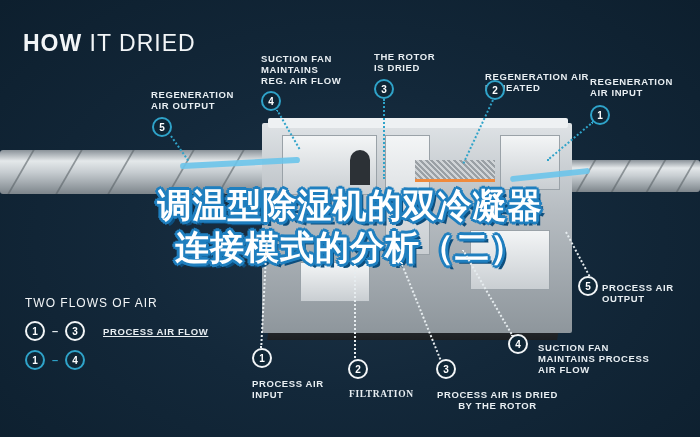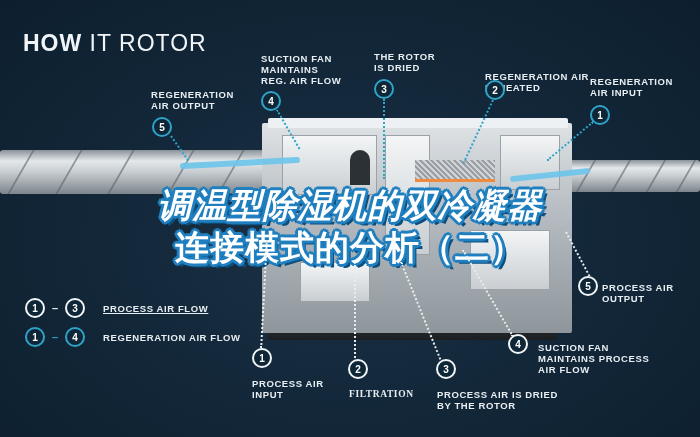--- a/index.html
+++ b/index.html
@@ -76,21 +76,21 @@
       2px 2px 0 #1f7fbf, -2px -2px 0 #1f7fbf, 2px -2px 0 #1f7fbf, -2px 2px 0 #1f7fbf,
       4px 4px 0 #0d4e7d;
   }
   .legend-row { display: flex; align-items: center; gap: 6px; }
   .dash { font-size: 11px; font-weight: 700; color: #e8eef2; width: 8px; text-align: center; }
   .dash.blue { color: #2fa3c9; }
 </style>
 </head>
 <body>
 
-<div class="abs heading"><b>HOW</b><span> IT ROTOR</span></div>
+<div class="abs heading"><b>HOW</b><span> IT DRIED</span></div>
 
 <div class="abs pipe" style="left:0;top:150px;width:275px;">
   <div class="pipe-seam" style="left:20px"></div>
     <div class="pipe-seam" style="left:68px"></div>
   <div class="pipe-seam" style="left:120px"></div>
     <div class="pipe-seam" style="left:180px"></div>
   <div class="pipe-seam" style="left:230px"></div>
 </div>
 <div class="abs pipe" style="left:565px;top:160px;width:135px;height:32px;">
   <div class="pipe-seam" style="left:20px;height:32px"></div>
@@ -105,21 +105,21 @@
 <div class="abs panel" style="left:282px;top:135px;width:95px;height:60px;"></div>
 <div class="abs dark-panel" style="left:350px;top:150px;width:20px;height:35px;border-radius:10px 10px 0 0;"></div>
 <div class="abs panel" style="left:385px;top:135px;width:45px;height:120px;"></div>
 <div class="abs heater" style="left:415px;top:160px;width:80px;height:22px;"></div>
 <div class="abs panel" style="left:500px;top:135px;width:60px;height:55px;"></div>
 <div class="abs panel" style="left:300px;top:262px;width:70px;height:40px;"></div>
 <div class="abs panel" style="left:470px;top:230px;width:80px;height:60px;"></div>
 <div class="abs flow-blue" style="left:180px;top:160px;width:120px;transform:rotate(-3deg);"></div>
 <div class="abs flow-blue" style="left:510px;top:172px;width:80px;transform:rotate(-6deg);"></div>
 
-<div class="abs cn-title" style="top:186px;font-style:italic;">调温型除湿机的双冷凝器</div>
+<div class="abs cn-title" style="top:186px;">调温型除湿机的双冷凝器</div>
 <div class="abs cn-title" style="top:228px;">连接模式的分析（二）</div>
 
 <div class="abs label" style="left:151px;top:89px;">REGENERATION
 AIR OUTPUT</div>
 <div class="abs badge" style="left:152px;top:117px;">5</div>
 <div class="abs dotted-blue" style="left:170px;top:136px;height:30px;transform:rotate(-35deg);transform-origin:top;"></div>
 
 <div class="abs label" style="left:261px;top:53px;">SUCTION FAN
 MAINTAINS
 REG. AIR FLOW</div>
@@ -145,40 +145,40 @@
 <div class="abs badge white" style="left:252px;top:348px;">1</div>
 <div class="abs label" style="left:252px;top:378px;">PROCESS AIR
 INPUT</div>
 
 <div class="abs dotted" style="left:354px;top:265px;height:93px;"></div>
 <div class="abs badge white" style="left:348px;top:359px;">2</div>
 <div class="abs label" style="left:349px;top:389px;font-family:Liberation Serif, serif;">FILTRATION</div>
 
 <div class="abs dotted" style="left:400px;top:262px;height:105px;transform:rotate(-22deg);transform-origin:top;"></div>
 <div class="abs badge white" style="left:436px;top:359px;">3</div>
-<div class="abs label" style="left:437px;top:389px;">PROCESS AIR IS DRIED
+<div class="abs label" style="left:437px;top:389px;text-align:center;">PROCESS AIR IS DRIED
 BY THE ROTOR</div>
 
 <div class="abs dotted" style="left:462px;top:250px;height:100px;transform:rotate(-30deg);transform-origin:top;"></div>
 <div class="abs badge white" style="left:508px;top:334px;">4</div>
 <div class="abs label" style="left:538px;top:342px;">SUCTION FAN
 MAINTAINS PROCESS
 AIR FLOW</div>
 
 <div class="abs dotted" style="left:565px;top:232px;height:50px;transform:rotate(-28deg);transform-origin:top;"></div>
 <div class="abs badge white" style="left:578px;top:276px;">5</div>
 <div class="abs label" style="left:602px;top:282px;">PROCESS AIR
 OUTPUT</div>
 
 <div class="abs" style="left:25px;top:298px;">
+  <div class="label" style="font-size:12px;font-weight:400;letter-spacing:1px;color:#f2f5f7;margin-bottom:12px;">TWO FLOWS OF AIR</div>
   <div class="legend-row" style="margin-bottom:9px;">
     <div class="badge white">1</div>
     <div class="dash">–</div>
     <div class="badge white">3</div>
     <div class="label" style="margin-left:12px;text-decoration:underline;">PROCESS AIR FLOW</div>
   </div>
   <div class="legend-row">
     <div class="badge">1</div>
     <div class="dash blue">–</div>
     <div class="badge">4</div>
-    <div class="label" style="margin-left:12px;">REGENERATION AIR FLOW</div>
   </div>
 </div>
 
 </body></html>

